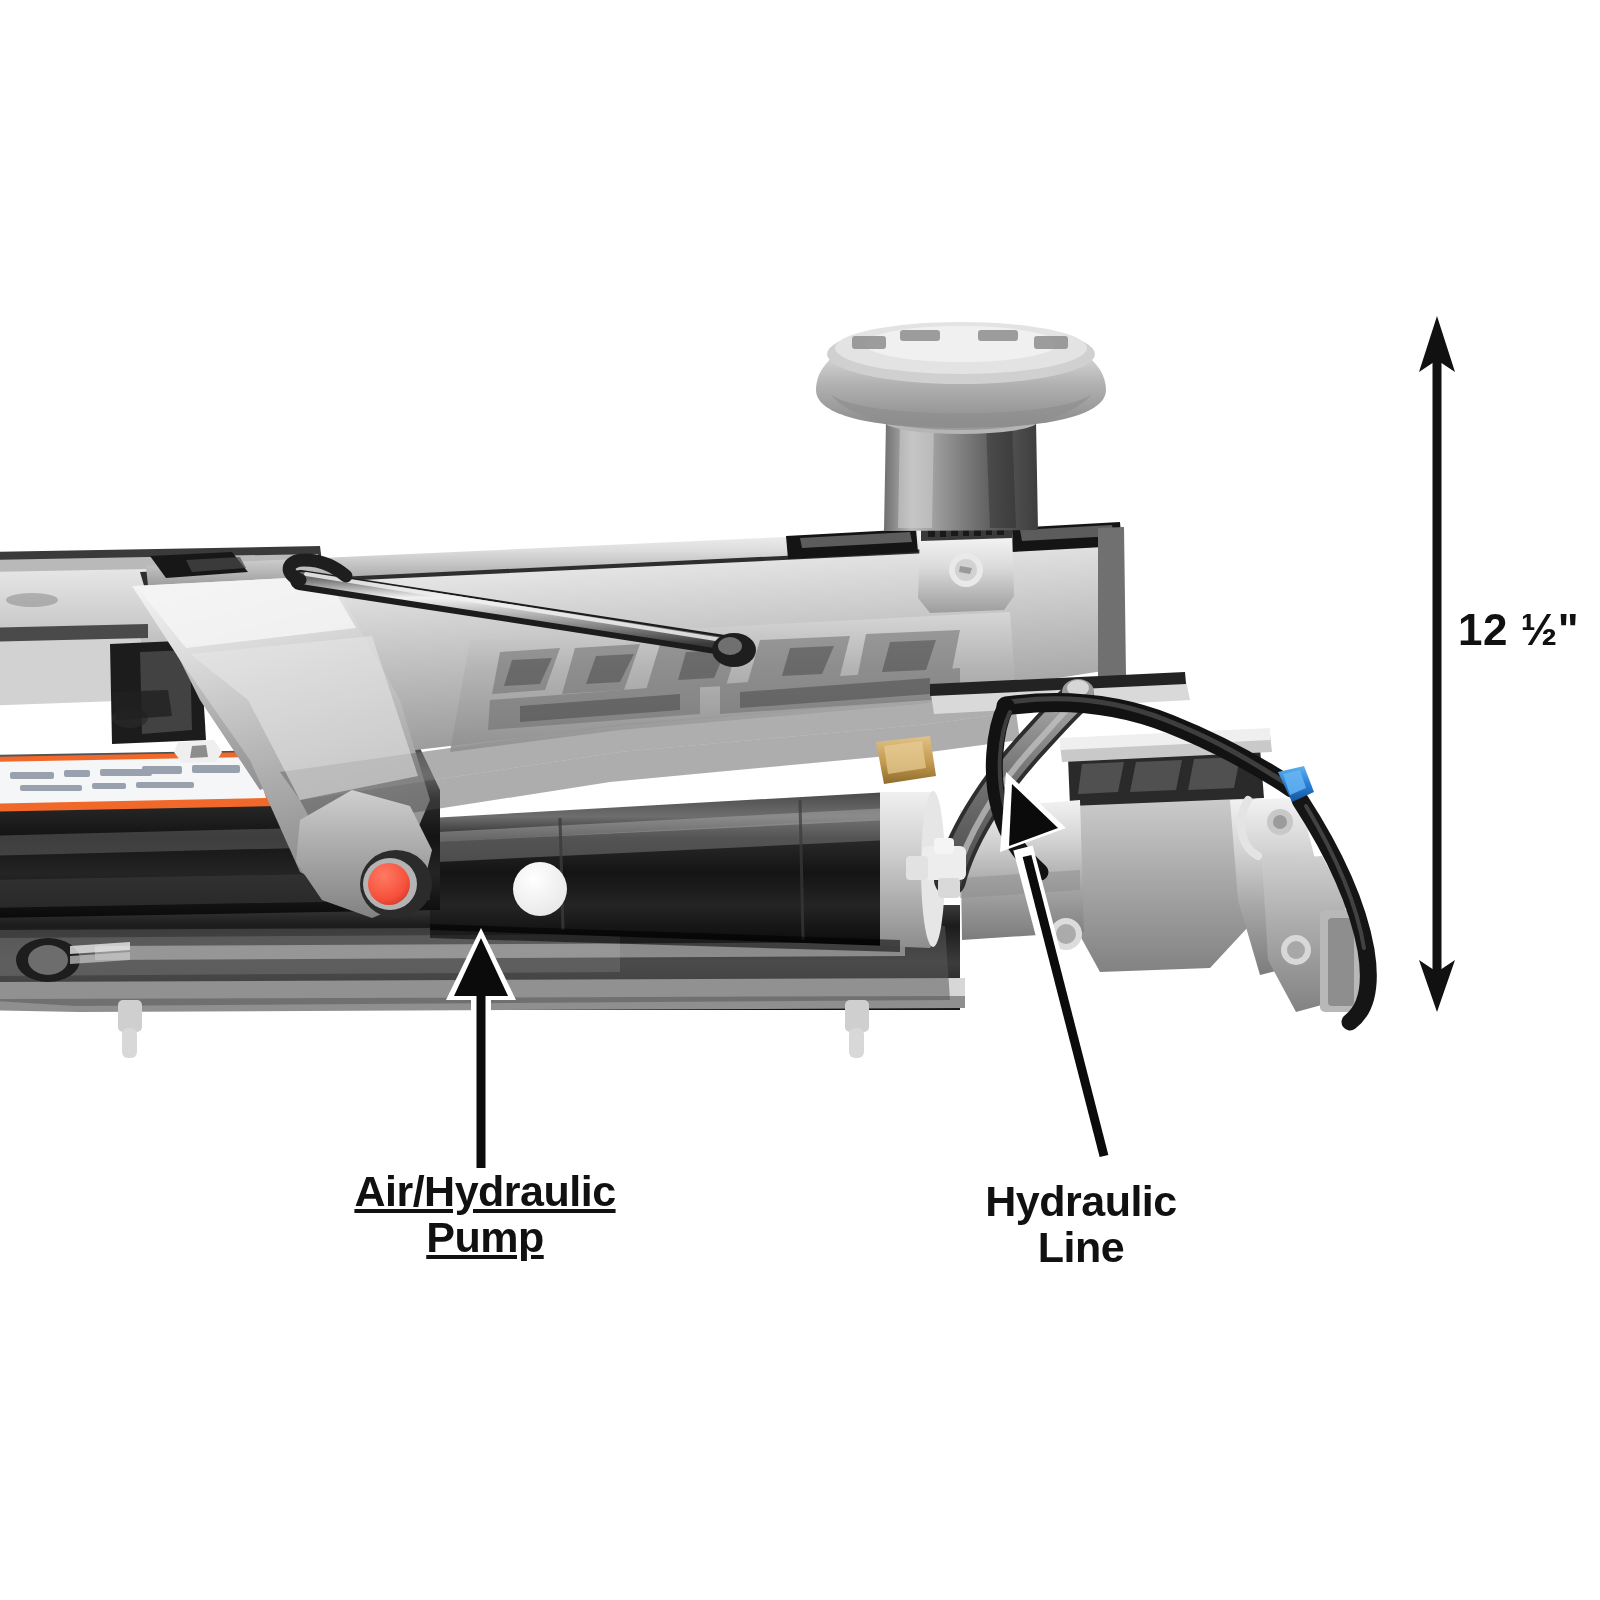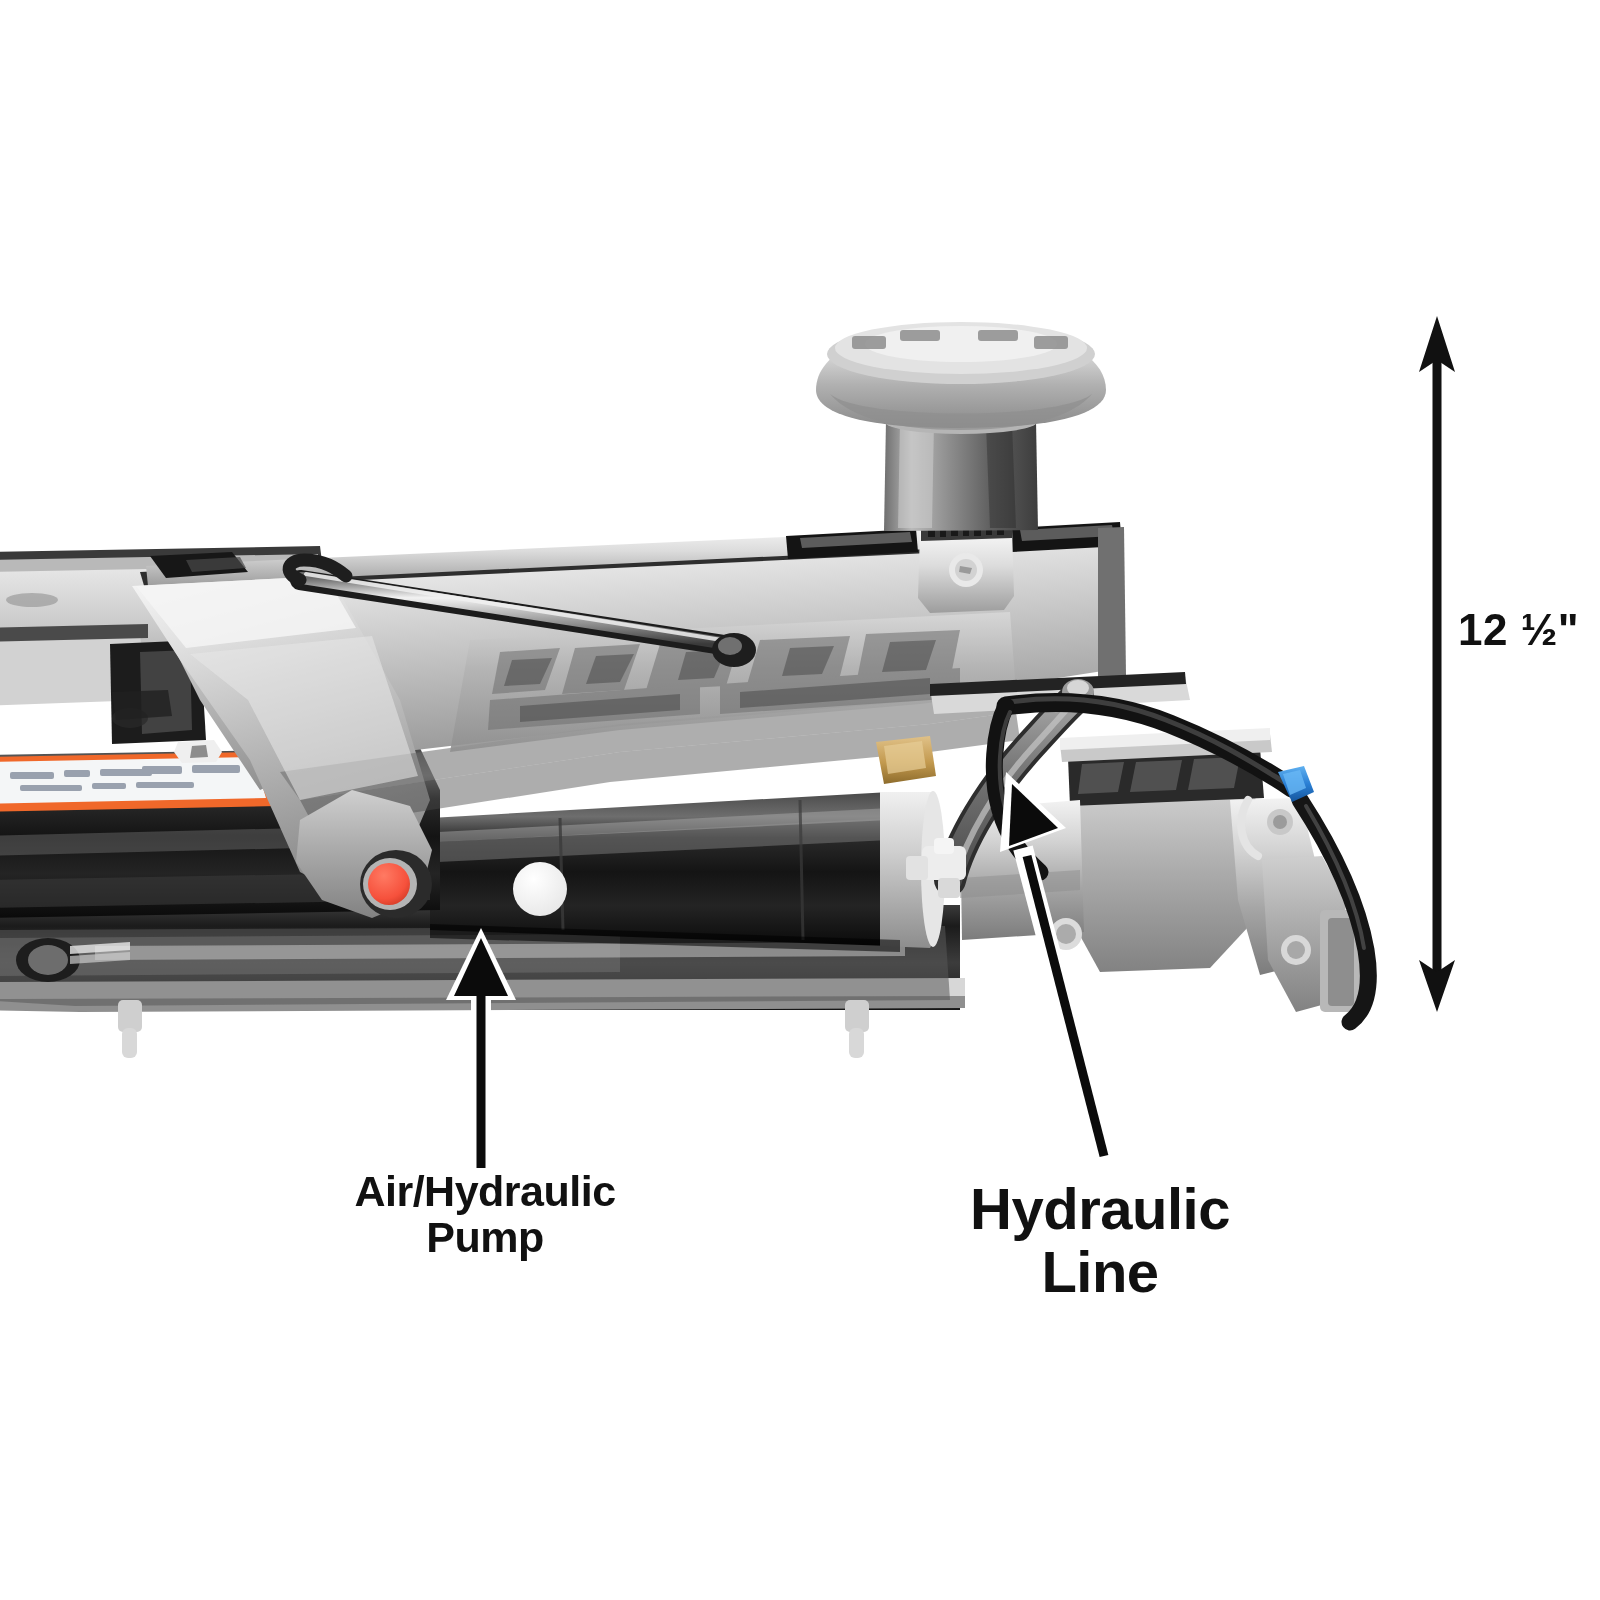--- a/index.html
+++ b/index.html
@@ -30,26 +30,27 @@
     line-height: 1.08;
     letter-spacing: -0.5px;
     white-space: pre-line;
     user-select: none;
   }
   #label-pump {
     left: 285px;
     top: 1168px;
     width: 400px;
     font-size: 43px;
+    text-decoration: underline;
   }
   #label-line {
-    left: 900px;
+    left: 881px;
     top: 1178px;
     width: 400px;
-    font-size: 58px;
+    font-size: 43px;
   }
   #dim-text {
     position: absolute;
     left: 1458px;
     top: 605px;
     font-size: 44px;
     font-weight: bold;
     color: #111111;
     letter-spacing: 0.5px;
     font-family: "Liberation Sans", sans-serif;

